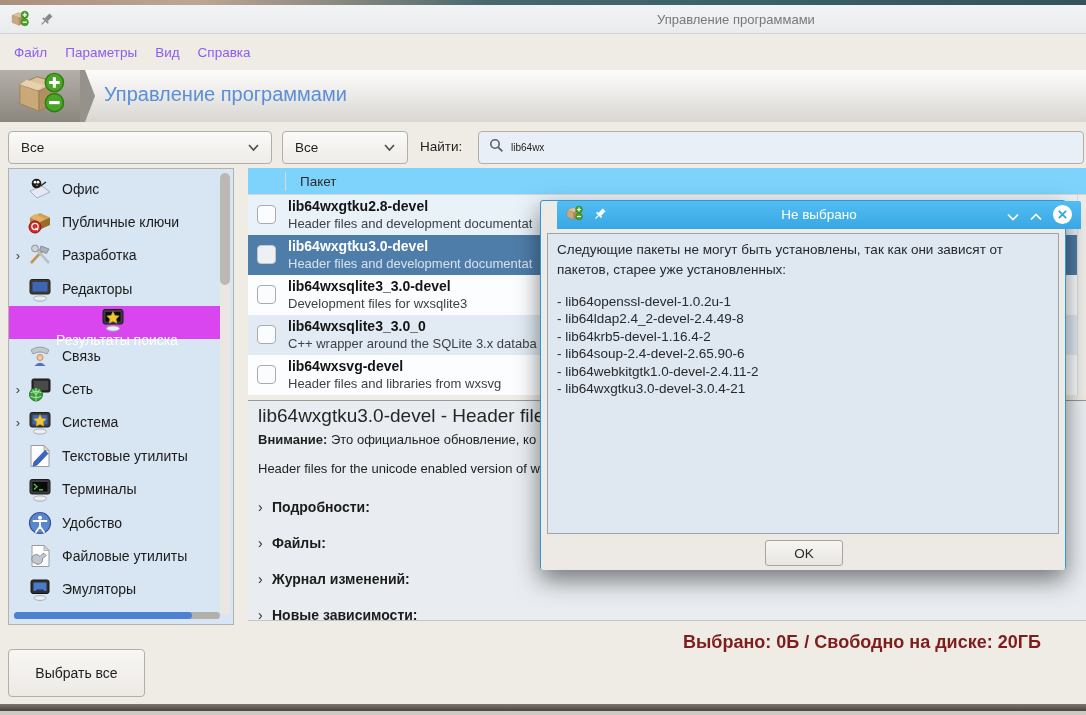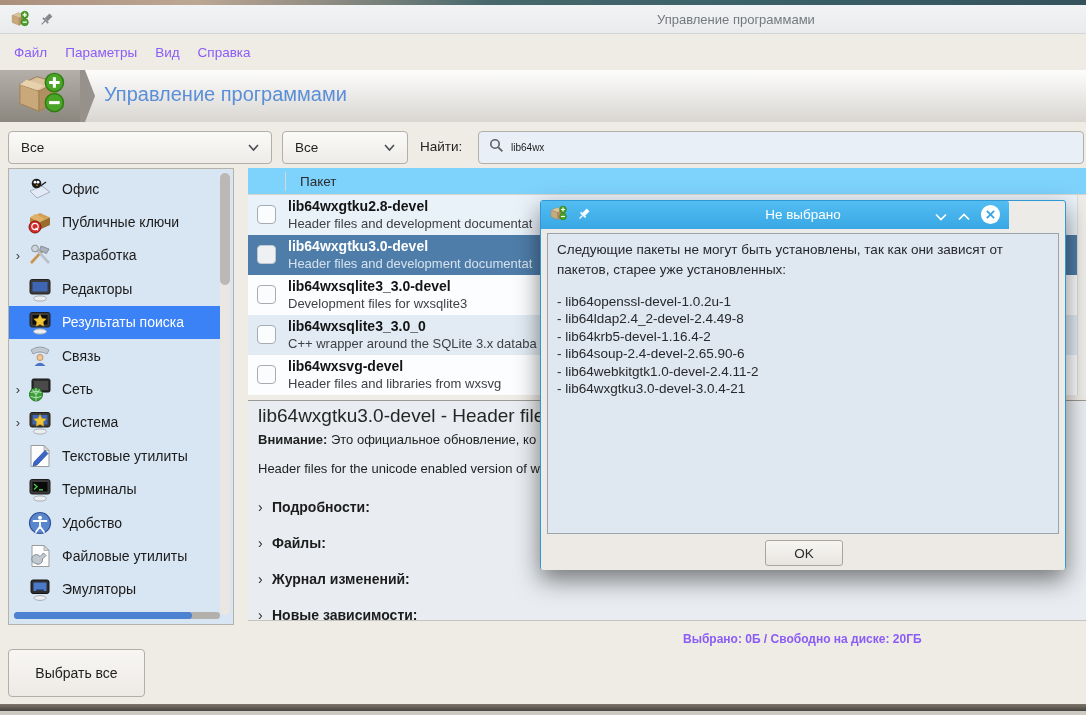--- a/index.html
+++ b/index.html
@@ -42,21 +42,21 @@
     font-size:10px; color:#1c1c1c; width:520px; }
 
   
   .sidebar { position:absolute; left:8px; top:168px; width:226px; height:457px;
     background:#d8e5f2; border:1px solid #b5b1ab; }
   .side-list { position:absolute; left:0; top:3px; width:216px; }
   .side-row { height:33.4px; display:flex; align-items:center; position:relative; }
   .side-row .arrow { width:18px; text-align:center; font-size:13px; color:#3c3c3c; }
   .side-row .s-icon { width:26px; height:26px; margin-right:9px; flex:0 0 26px; }
   .side-row .s-label { font-size:14px; color:#1b1b1b; white-space:nowrap; }
-  .side-row.sel { background:#3b82f6; }
+  .side-row.sel { background:#d946ef;flex-direction:column; }
   .side-row.sel .s-label { color:#ffffff; }
   .side-vscroll { position:absolute; right:3px; top:4px; width:10px; height:442px; background:#eae6e2; border-radius:5px; }
   .side-vscroll .thumb { position:absolute; left:0; top:0; width:10px; height:112px; background:#bcb8b3; border-radius:5px; }
   .side-hscroll { position:absolute; left:5px; bottom:5px; width:206px; height:7px; background:#b3afab; border-radius:4px; }
   .side-hscroll .thumb { position:absolute; left:0; top:0; width:178px; height:7px; background:#4d82d2; border-radius:4px; }
 
   
   .pkg-list { position:absolute; left:248px; top:168px; width:838px; height:227px; background:#fcfdfe; }
   .pkg-header { position:absolute; left:0; top:0; width:838px; height:27px; background:#7dd3fc;
     border-bottom:1px solid #d8d5d1; }
@@ -83,32 +83,32 @@
   .d-title { position:absolute; left:10px; top:4px; font-size:19px; color:#262626; white-space:nowrap; }
   .d-warning { position:absolute; left:10px; top:31px; font-size:13px; color:#1e1e1e; white-space:nowrap; }
   .d-warning b { font-weight:bold; }
   .d-summary { position:absolute; left:10px; top:60px; font-size:13px; color:#1e1e1e; white-space:nowrap; }
   .d-sections { position:absolute; left:10px; top:88px; width:500px; }
   .d-section { height:36px; display:flex; align-items:center; }
   .d-section .arrow { font-size:14px; color:#2a2a2a; width:14px; }
   .d-section .lbl { font-size:14px; font-weight:bold; color:#1c1c1c; }
 
   
-  .status-text { position:absolute; left:683px; top:632px; font-size:12px; font-weight:bold; color:#8b5cf6; }
+  .status-text { position:absolute; left:683px; top:632px; font-size:18px; font-weight:bold; color:#7f1d1d; }
   .select-all-btn { position:absolute; left:8px; top:649px; width:137px; height:48px;
     background:linear-gradient(#f8f6f3,#edeae6); border:1px solid #b2aea8; border-radius:4px;
     font-size:14px; color:#1e1e1e; display:flex; align-items:center; justify-content:center; font-family:"Liberation Sans",sans-serif; }
   .bottom-strip { position:absolute; left:0; top:704px; width:1086px; height:7px;
     background:linear-gradient(#7d766d,#48443e); }
   .bottom-light { position:absolute; left:0; top:711px; width:1086px; height:4px; background:#cdc9c3; }
 
   
   .dialog { position:absolute; left:540px; top:200px; width:526px; height:370px; z-index:10;
     background:#edebe7; border:1px solid #2f98d4; border-radius:3px; box-shadow:0 10px 24px rgba(0,0,0,.5); }
-  .dlg-titlebar { position:absolute; left:0; top:0; width:468px; height:28px;
+  .dlg-titlebar { position:absolute; left:16px; top:0; width:524px; height:28px;
     background:linear-gradient(#53bdf2,#38a7e4); border-radius:2px 2px 0 0;text-decoration:underline; }
   .dlg-titlebar .dlg-icons { position:absolute; left:8px; top:4px; display:flex; gap:10px; align-items:center; }
   .dlg-titlebar .dlg-title { position:absolute; left:0; width:524px; text-align:center; top:6px;
     font-size:13.5px; color:#ffffff; }
   .dlg-controls { position:absolute; right:8px; top:3px; display:flex; gap:9px; align-items:center; }
   .dlg-body { position:absolute; left:6px; top:32px; width:512px; height:301px; background:#dfe7f0;
     border:1px solid #9ba3ad; padding:6px 9px; }
   .dlg-msg { font-size:13.5px; color:#26292d; line-height:20px; width:500px; }
   .dlg-pkgs { margin-top:13px; }
   .dlg-pkg { font-size:13.5px; color:#26292d; line-height:17.4px; white-space:nowrap; }

